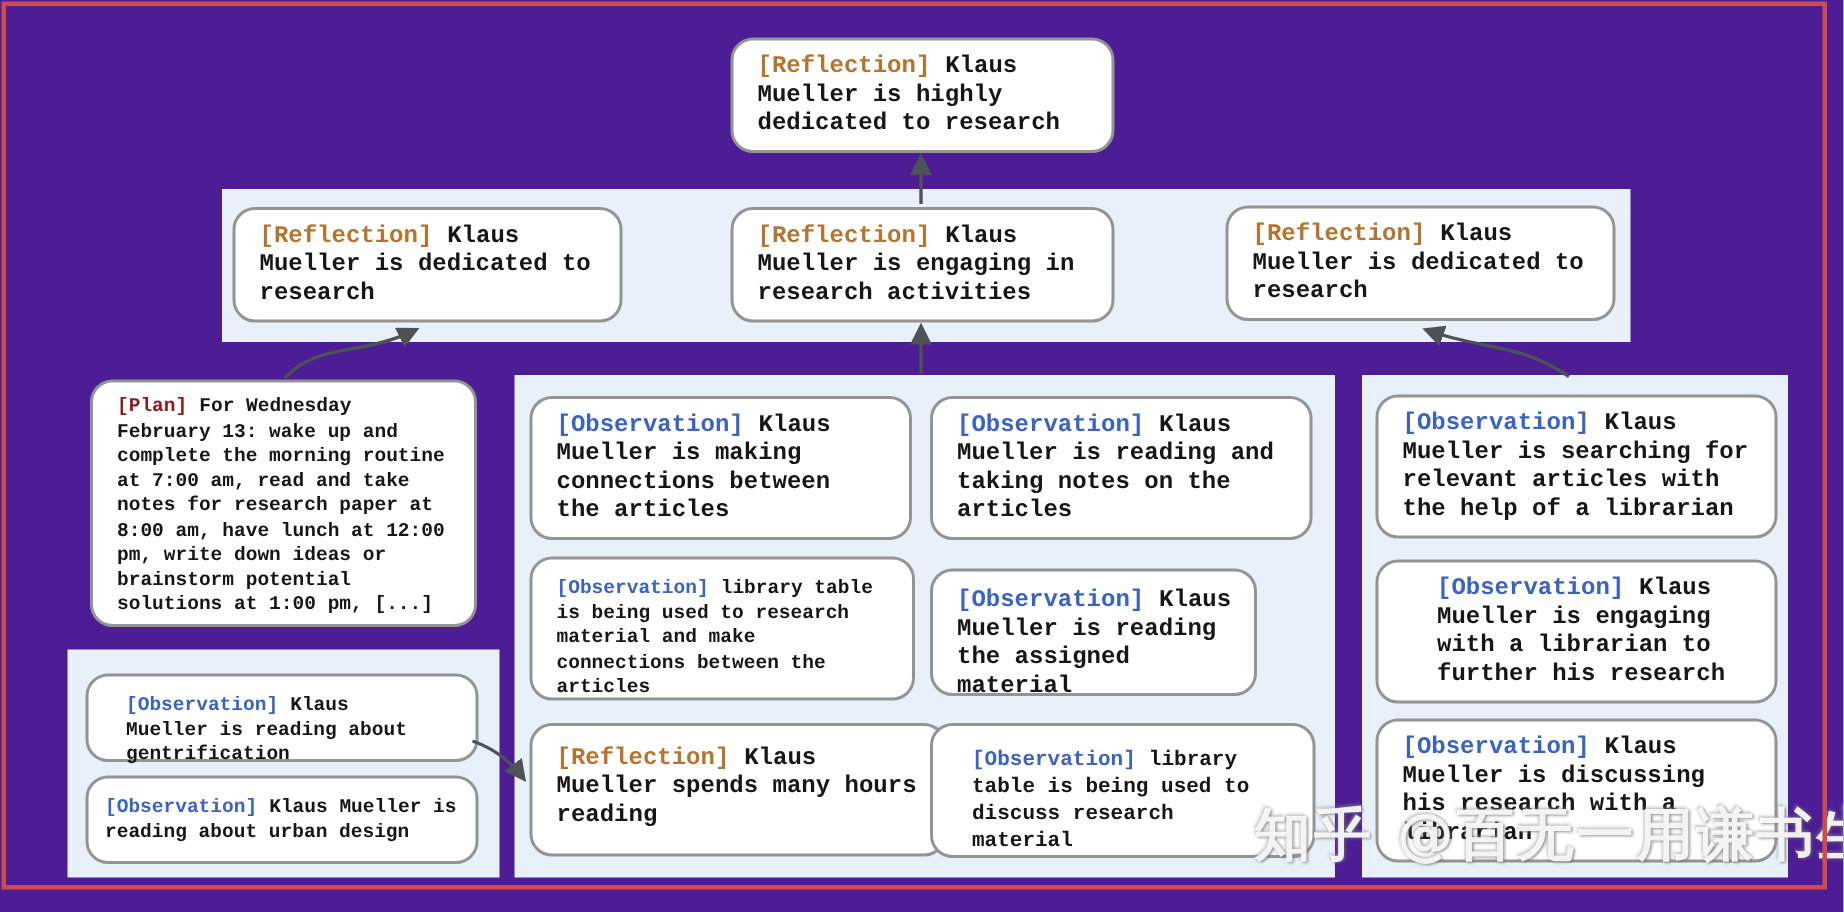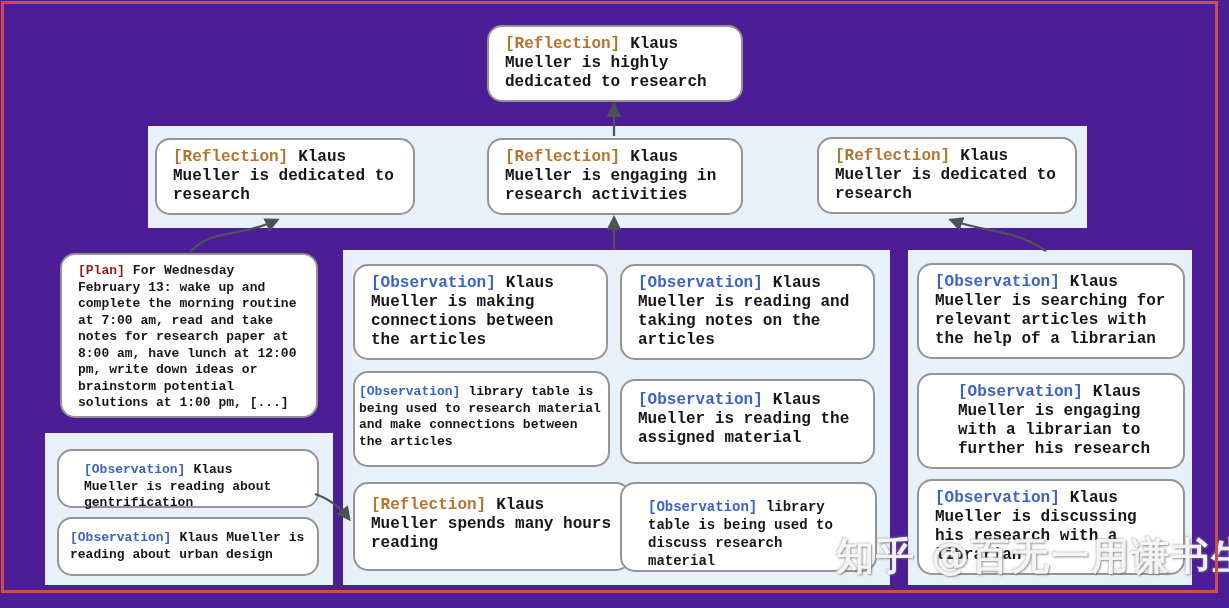--- a/index.html
+++ b/index.html
@@ -79,31 +79,31 @@
   <div class="node sm" style="left:57px; top:449px; width:262px; height:59px; padding:11px 25px;">
     <span class="tag tag-observation">[Observation]</span><span>Klaus Mueller is reading about gentrification</span>
   </div>
   <div class="node sm" style="left:57px; top:517px; width:262px; height:59px; padding:11px 11px;">
     <span class="tag tag-observation">[Observation]</span><span>Klaus Mueller is reading about urban design</span>
   </div>
 
   <div class="node" style="left:353px; top:264px; width:255px; min-height:93px;">
     <span class="tag tag-observation">[Observation]</span><span>Klaus Mueller is making connections between the articles</span>
   </div>
-  <div class="node sm" style="left:353px; top:371px; width:257px; height:96px; padding:11px 4px;">
+  <div class="node sm" style="left:353px; top:371px; width:257px; height:96px; padding:11px 16px;">
     <span class="tag tag-observation">[Observation]</span><span>library table is being used to research material and make connections between the articles</span>
   </div>
   <div class="node" style="left:353px; top:482px; width:278px; height:89px; padding-top:12px;">
     <span class="tag tag-reflection">[Reflection]</span><span>Klaus Mueller spends many hours reading</span>
   </div>
 
   <div class="node" style="left:620px; top:264px; width:255px; min-height:92px;">
     <span class="tag tag-observation">[Observation]</span><span>Klaus Mueller is reading and taking notes on the articles</span>
   </div>
-  <div class="node" style="left:620px; top:379px; width:255px; height:85px; padding-top:10px;">
+  <div class="node" style="left:620px; top:379px; width:218px; height:85px; padding-top:10px;">
     <span class="tag tag-observation">[Observation]</span><span>Klaus Mueller is reading the assigned material</span>
   </div>
   <div class="node md" style="left:620px; top:482px; width:257px; height:90px; padding:14px 26px;">
     <span class="tag tag-observation">[Observation]</span><span>library table is being used to discuss research material</span>
   </div>
 
   <div class="node" style="left:917px; top:263px; width:268px; min-height:95px;">
     <span class="tag tag-observation">[Observation]</span><span>Klaus Mueller is searching for relevant articles with the help of a librarian</span>
   </div>
   <div class="node" style="left:917px; top:373px; width:268px; min-height:95px;padding-left:39px;">

